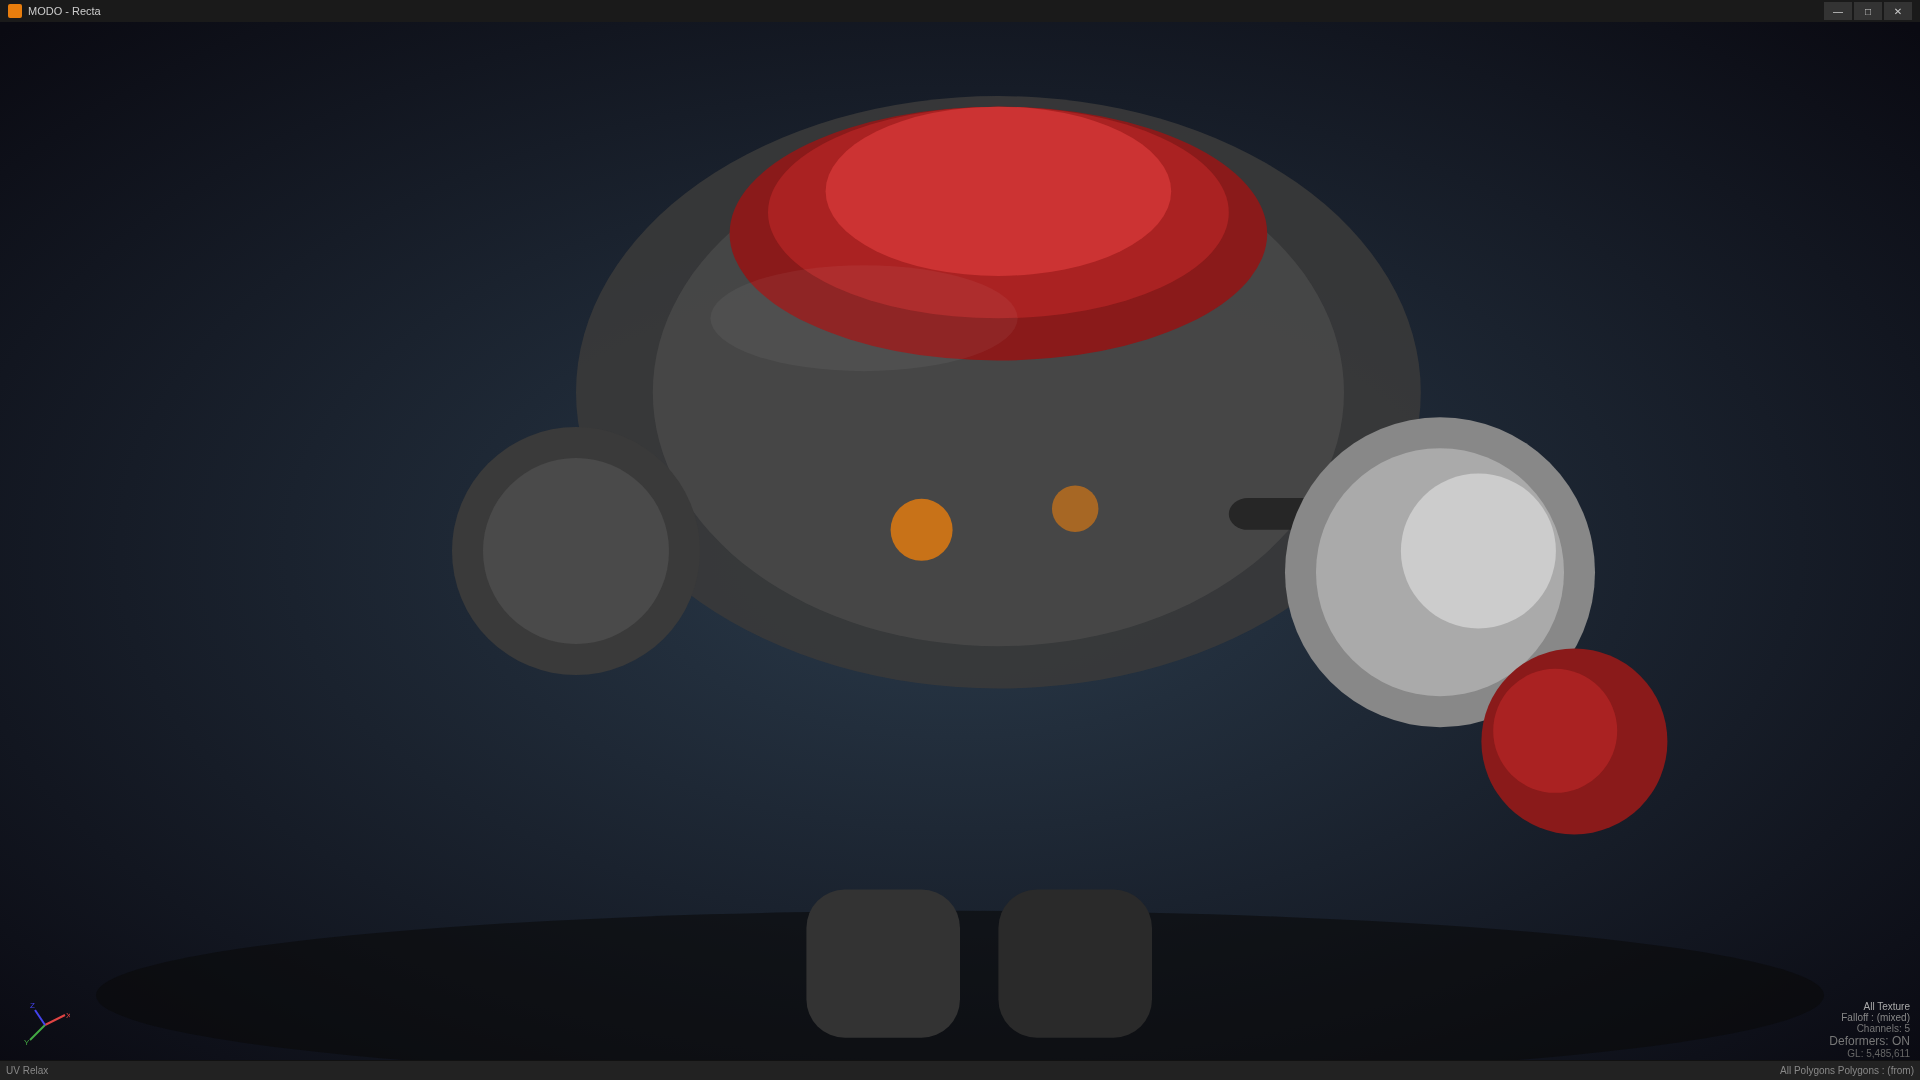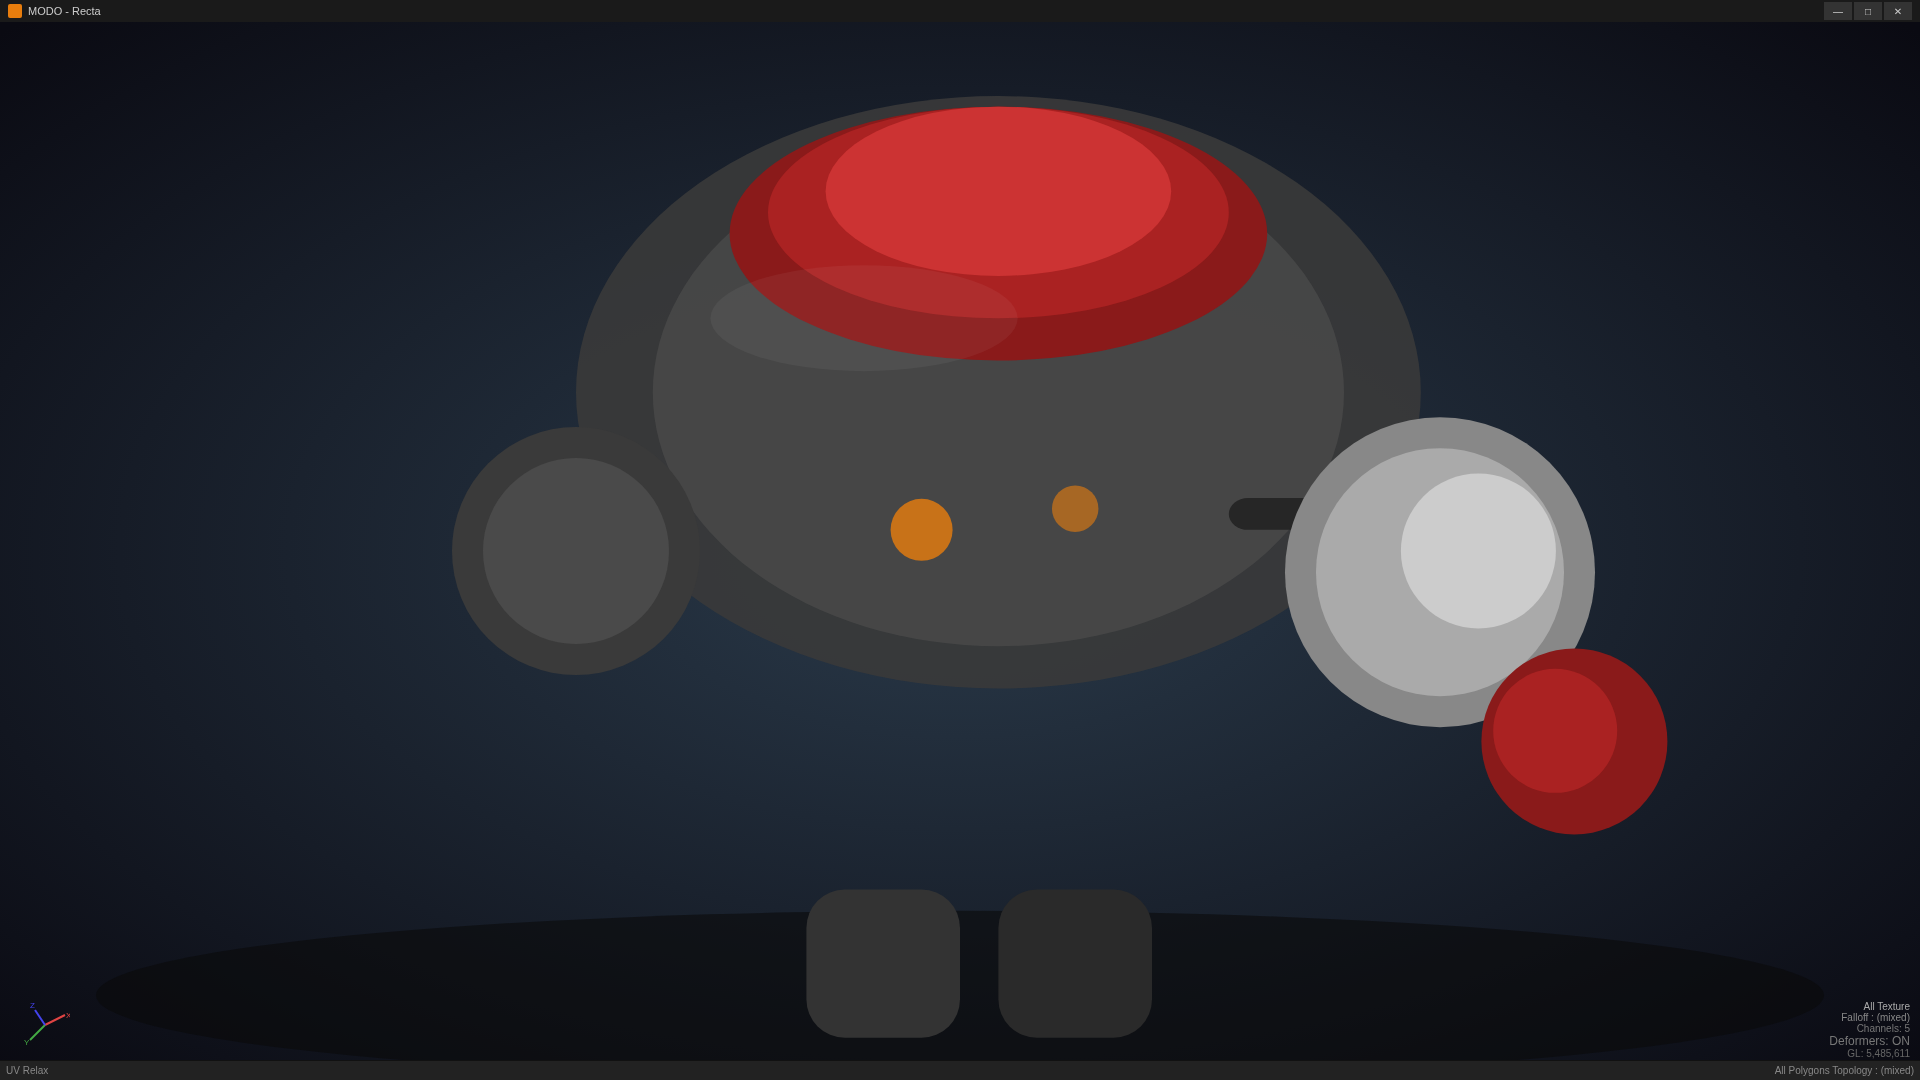--- a/index.html
+++ b/index.html
@@ -546,21 +546,21 @@
             <line x1="25" y1="25" x2="15" y2="10" stroke="#4444ee" stroke-width="2"></line>
             <text x="46" y="18" font-size="8" fill="#e04444">X</text>
             <text x="4" y="45" font-size="8" fill="#44aa44">Y</text>
             <text x="10" y="8" font-size="8" fill="#4444ee">Z</text>
           </svg>
         </div>
         
         
         <div style="position:absolute; bottom:0; left:0; right:0; height:20px; background:#222; display:flex; align-items:center; padding:0 6px; font-size:10px; color:#888; border-top:1px solid #111;">
           <span>UV Relax</span>
-          <span style="margin-left:auto;">All Polygons   Topology : (mixed)</span>
+          <span style="margin-left:auto;">All Polygons   Polygons : (from)</span>
         </div>
       </div>
     </div>
   </div>
 
   <div id="right-panel">
 
     <div id="right-tabs">
       <div class="right-tab active">Items</div>
       <div class="right-tab">Shading</div>

